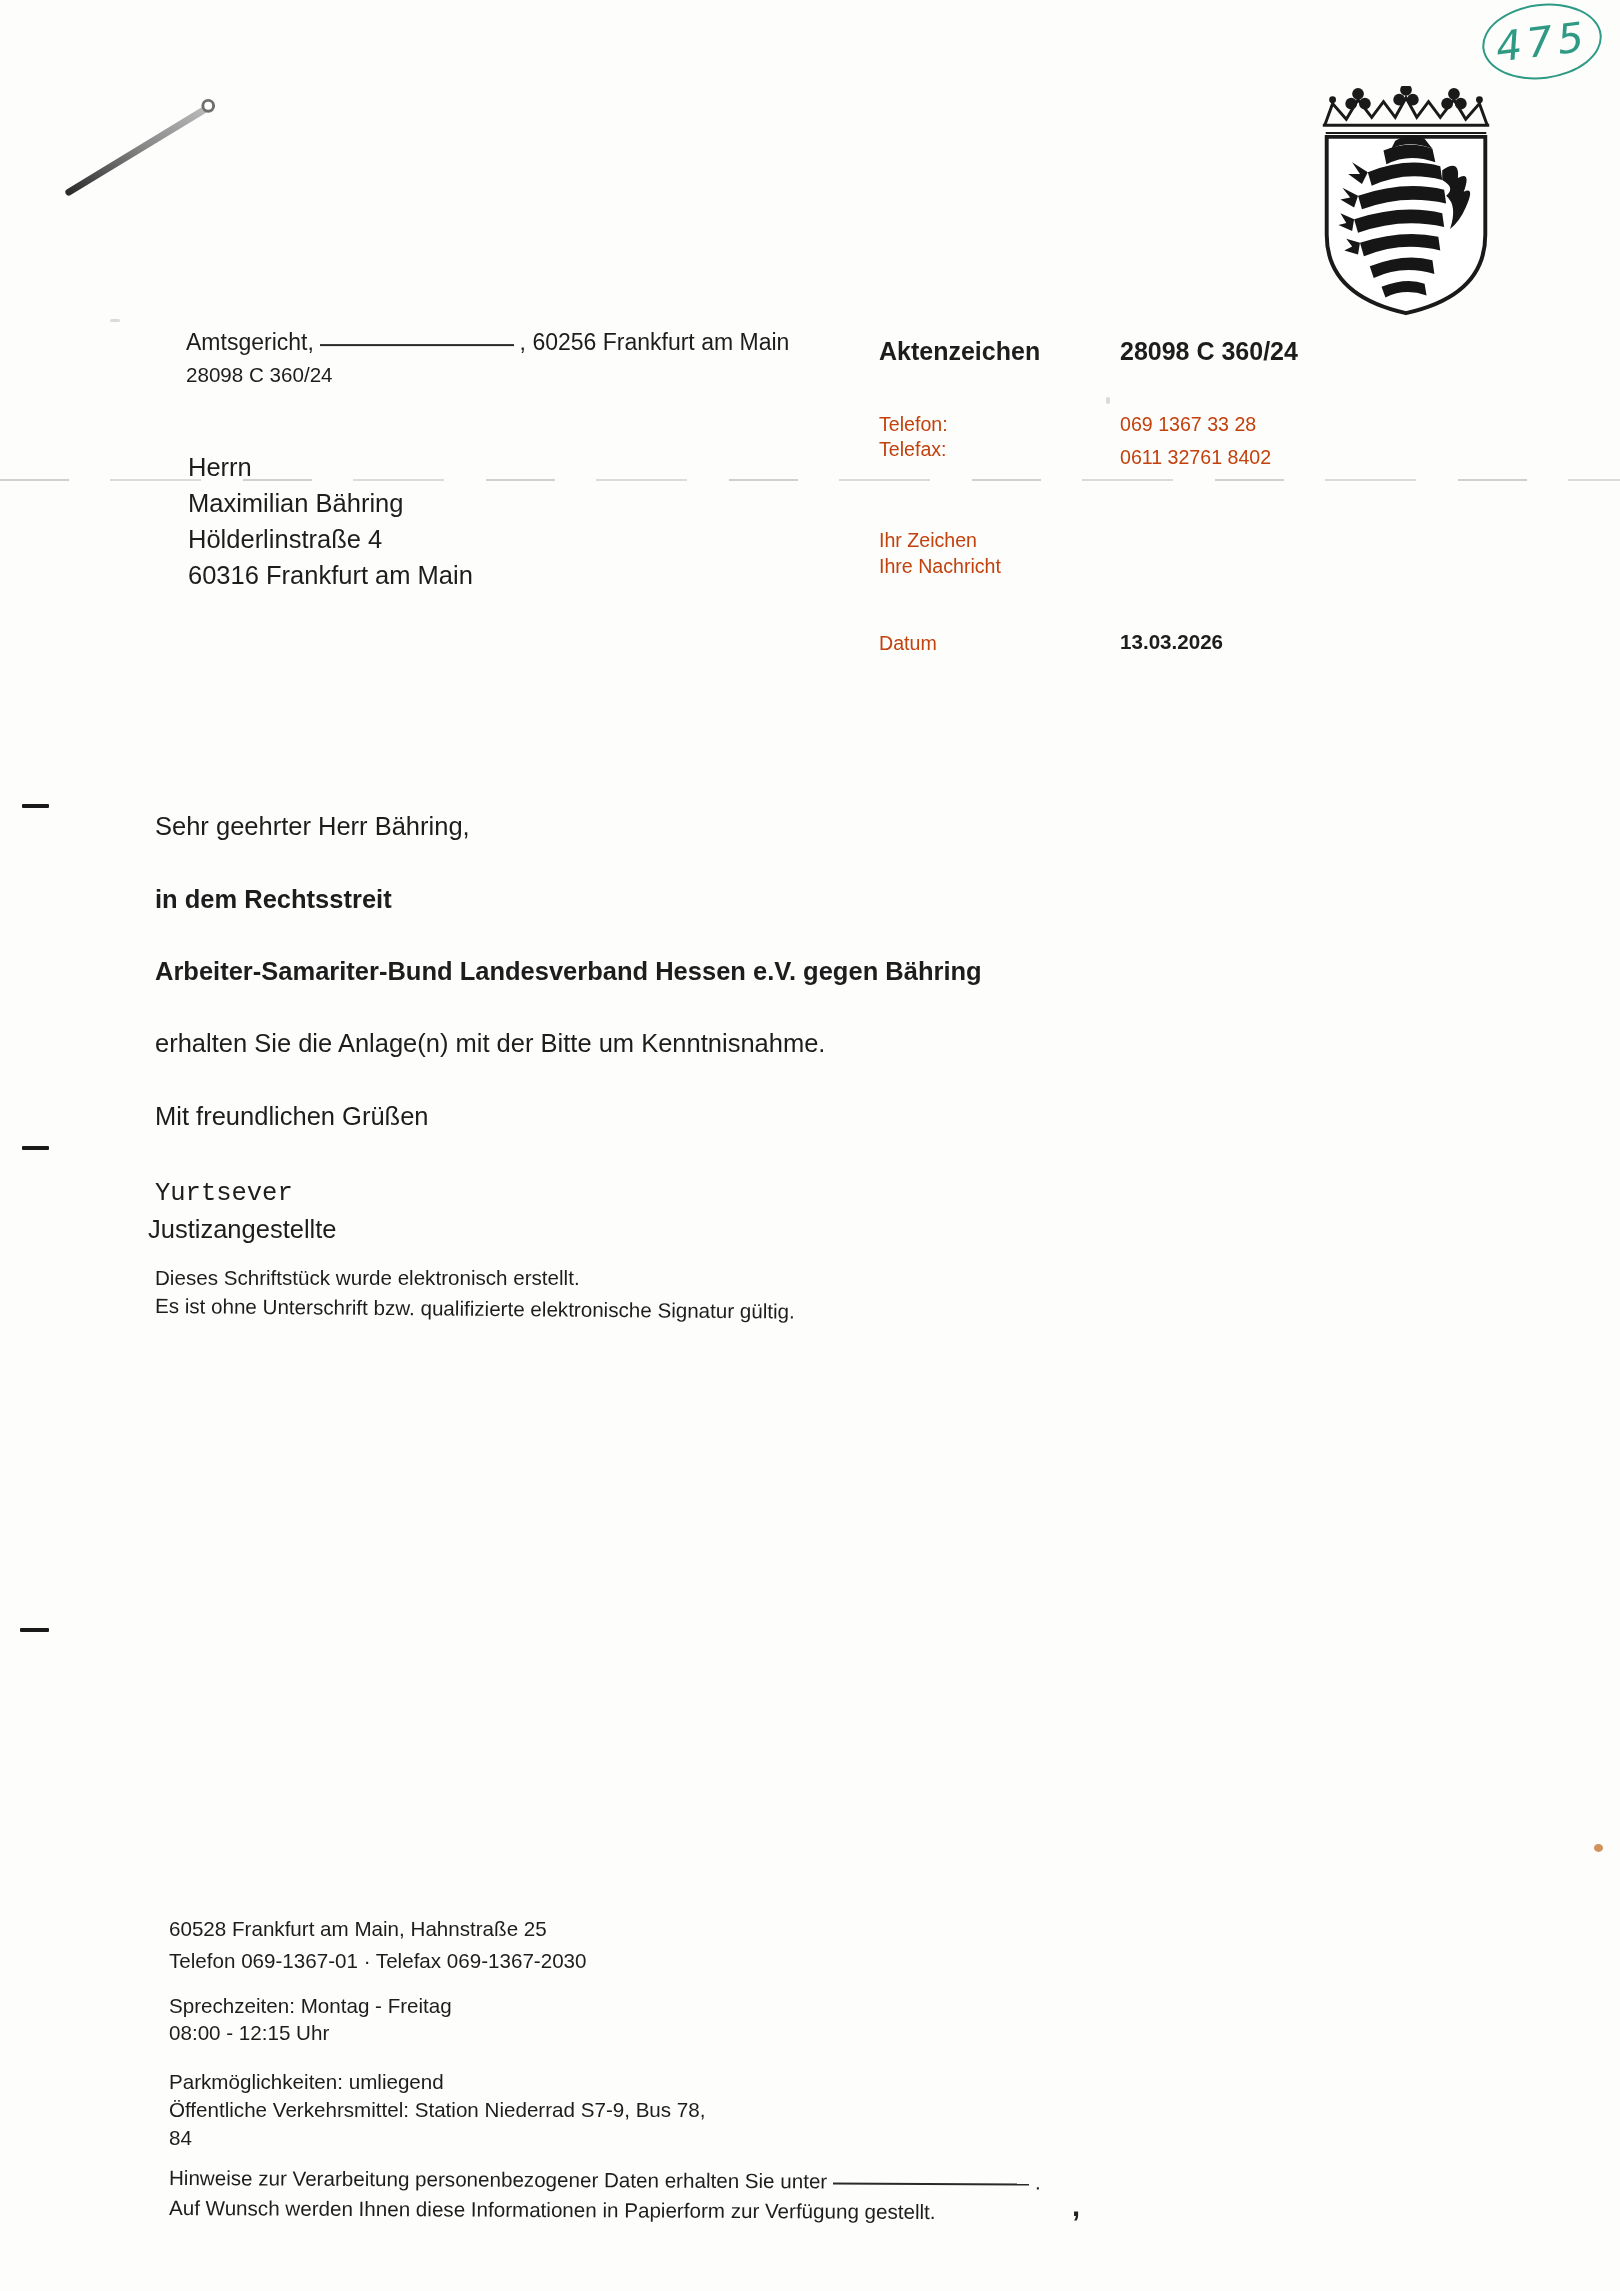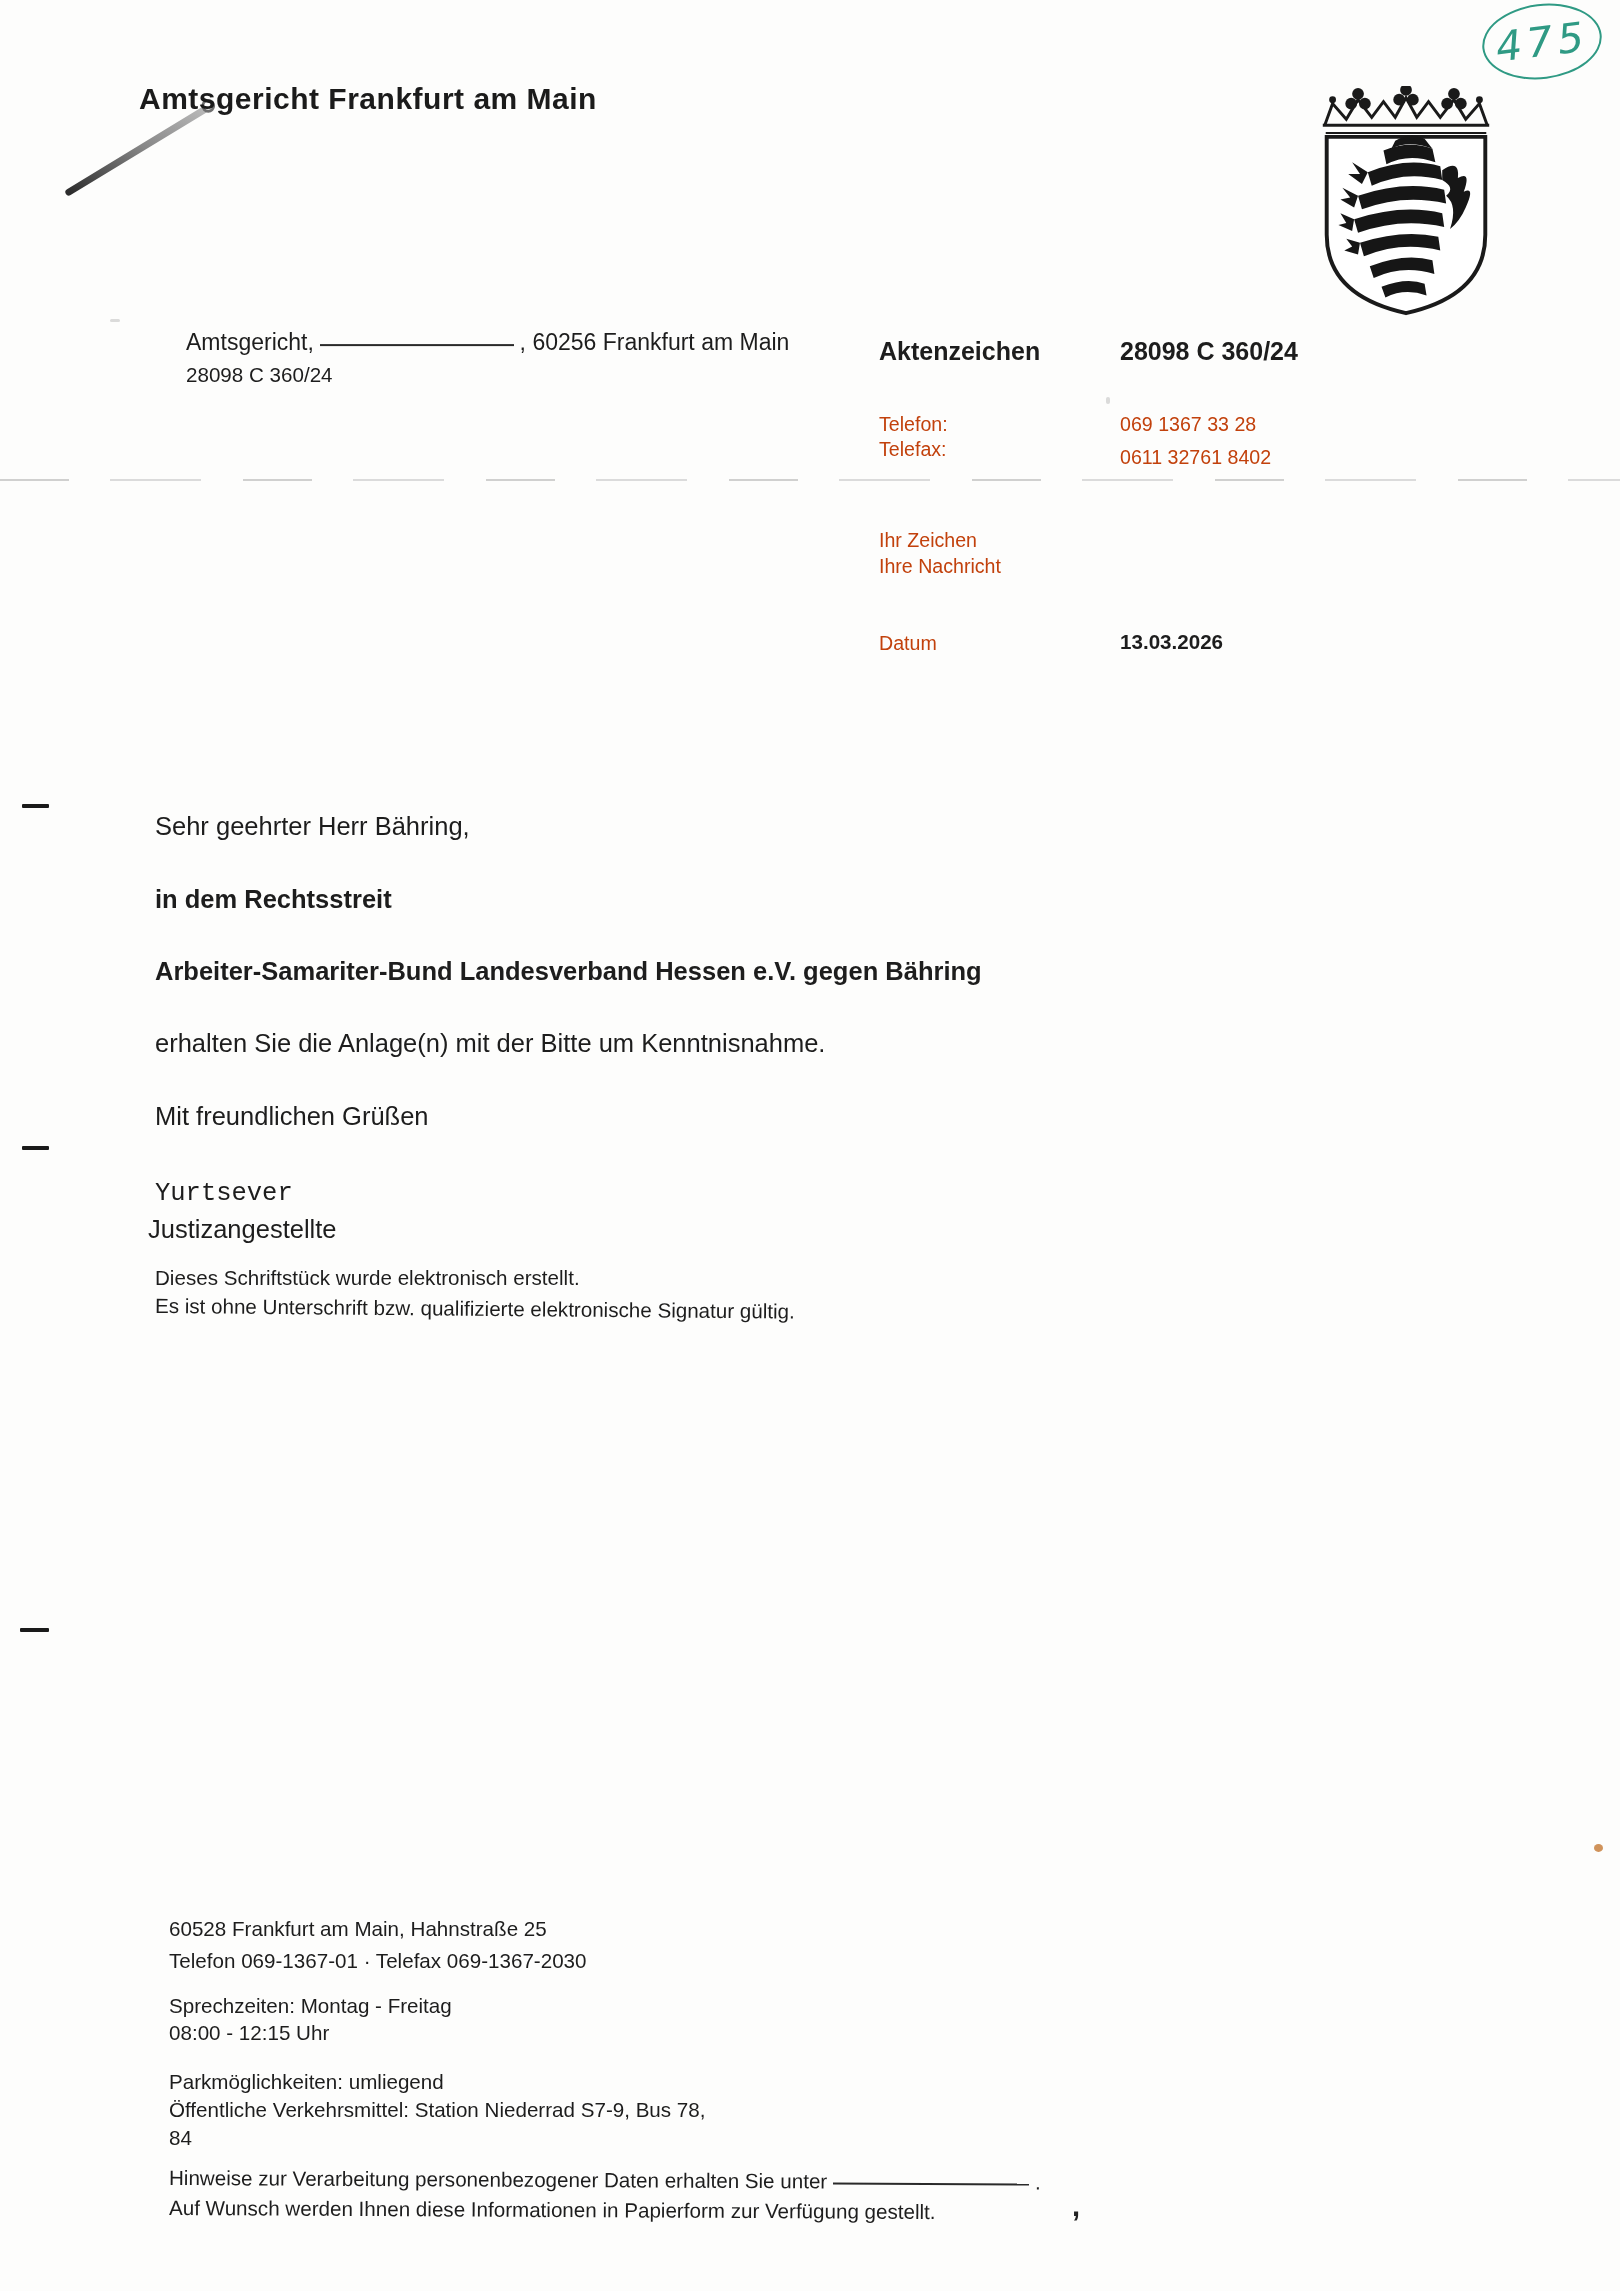--- a/index.html
+++ b/index.html
@@ -59,21 +59,20 @@
           <stop offset="0" stop-color="#2d2d2d"></stop>
           <stop offset="0.55" stop-color="#878787"></stop>
           <stop offset="1" stop-color="#b8b8b8"></stop>
         </linearGradient>
       </defs>
       <line x1="10" y1="100" x2="148" y2="16" stroke="url(#ng)" stroke-width="7" stroke-linecap="round"></line>
       <circle cx="152" cy="12" r="5.5" fill="#ffffff" stroke="#6f6f6f" stroke-width="3"></circle>
     </svg>
   </div>
 
-  <div class="abs title" style="left:139px;top:82px;">Amtsgericht Frankfurt am Main</div>
 
   <div class="abs" style="left:1313px;top:86px;">
     <svg width="186" height="233" viewBox="0 0 190 238">
       <g stroke="#1a1a1a" fill="none" stroke-width="3">
         <path d="M12,40 L20,18 L34,34 L46,14 L60,32 L72,16 L84,32 L95,12 L106,32 L118,16 L130,32 L144,14 L156,34 L170,18 L178,40"></path>
         <path d="M10,40 H180"></path>
         <path d="M13,48 H177" stroke-width="2"></path>
       </g>
       <g fill="#1a1a1a">
         <circle cx="46" cy="8" r="6"></circle>
@@ -107,20 +106,26 @@
     </svg>
   </div>
 
   <div class="circled-number">475</div>
 
   <div class="abs small" style="left:186px;top:329px;">
     <span>Amtsgericht,</span><span class="blank sender"></span><span>, 60256 Frankfurt am Main</span>
   </div>
   <div class="abs med" style="left:186px;top:363px;">28098 C 360/24</div>
 
+  <div class="abs addr" style="left:188px;top:449px;">
+    <div>Herrn</div>
+    <div>Maximilian Bähring</div>
+    <div>Hölderlinstraße 4</div>
+    <div>60316 Frankfurt am Main</div>
+  </div>
 
   <div class="abs ak" style="left:879px;top:337px;">Aktenzeichen</div>
   <div class="abs ak" style="left:1120px;top:337px;">28098 C 360/24</div>
 
   <div class="abs label-col" style="left:879px;top:413px;">Telefon:</div>
   <div class="abs label-col" style="left:1120px;top:413px;">069 1367 33 28</div>
   <div class="abs label-col" style="left:879px;top:438px;">Telefax:</div>
   <div class="abs label-col" style="left:1120px;top:446px;">0611 32761 8402</div>
 
   <div class="abs label-col" style="left:879px;top:529px;">Ihr Zeichen</div>

